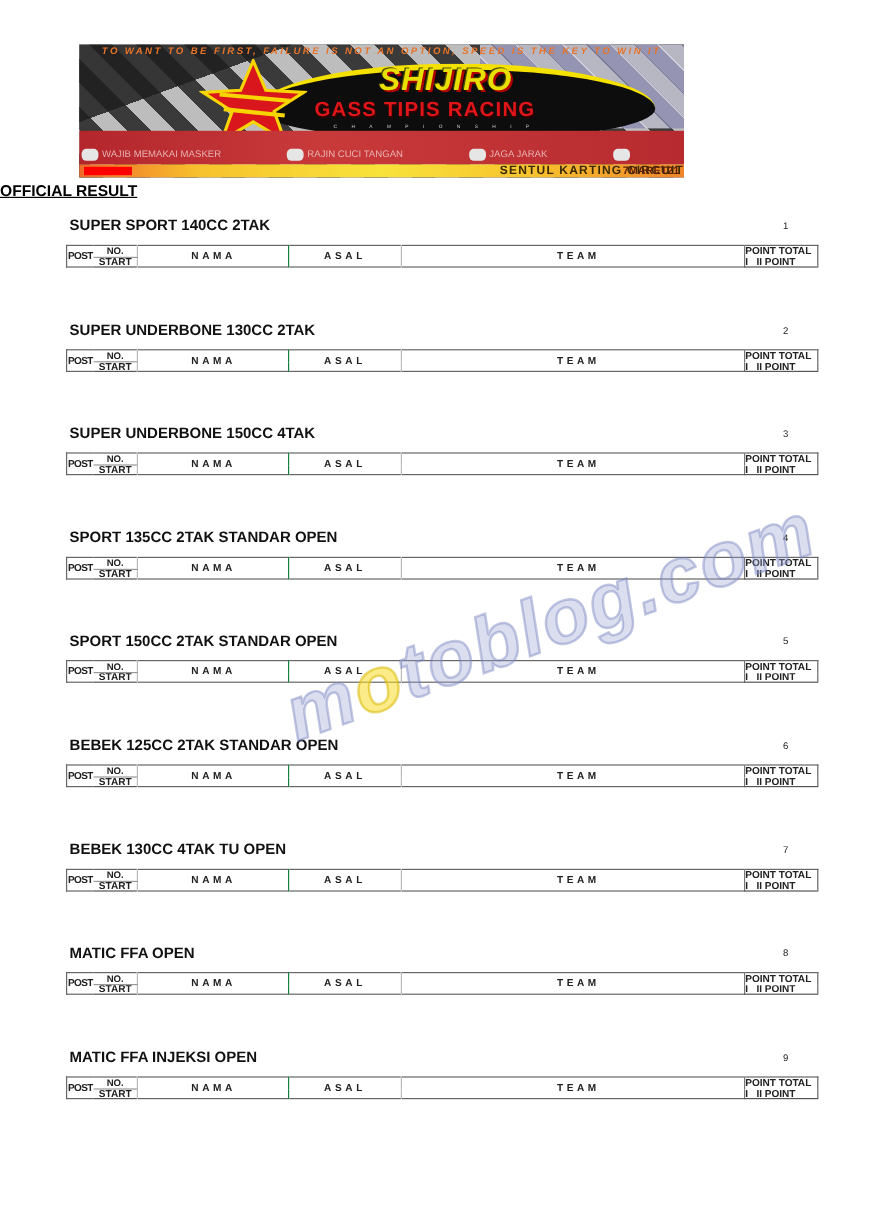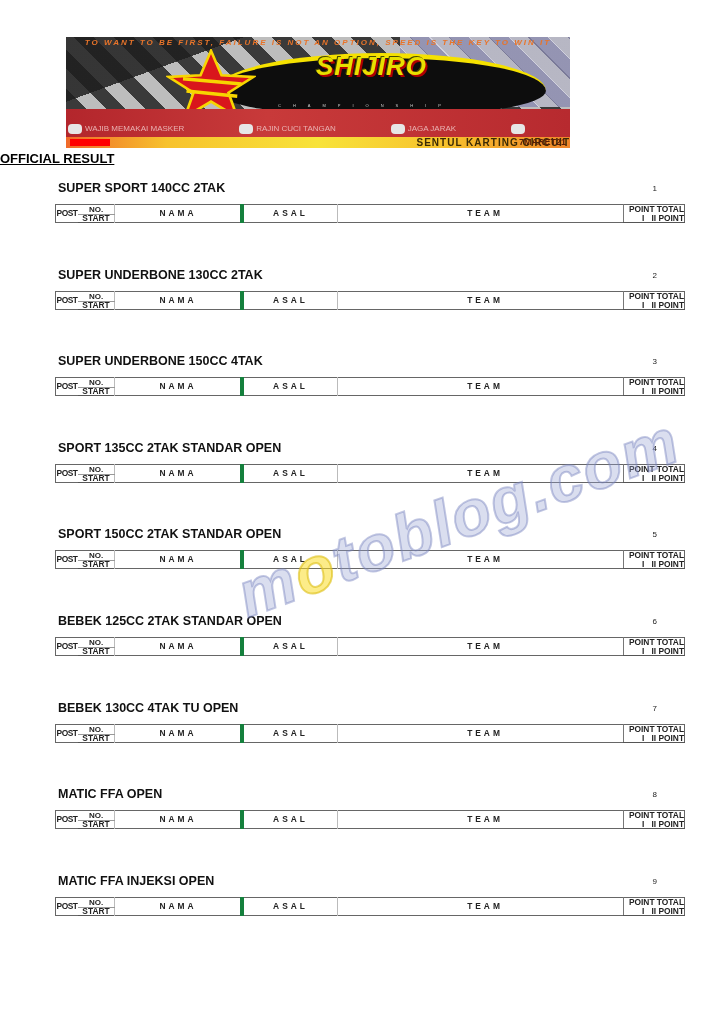--- a/index.html
+++ b/index.html
@@ -46,23 +46,23 @@
   .sec-num { position:absolute; right:14px; top:-4px; font-size:8px; color:#222; }
   table.res { position:absolute; left:-2px; top:16px; width:614px; border-collapse:collapse; table-layout:fixed;
     border:1.5px solid #666; font-family:"Liberation Sans Narrow","Liberation Sans", sans-serif; }
   table.res th, table.res td { padding:0; height:7.4px; line-height:7.4px; font-size:8.2px; overflow:hidden; white-space:nowrap; }
   table.res thead th { font-weight:bold; font-size:8.4px; color:#222; }
   table.res thead tr.h1 th { height:9px; line-height:9px; }
   table.res thead tr.h2 th { height:7px; line-height:7px; border-bottom:1.5px solid #555;margin-left:12px; }
   table.res .c-post { width:22px; text-align:center; font-weight:bold; letter-spacing:-.5px; }
   table.res .c-no { width:36px; text-align:center; font-weight:bold; }
   table.res .c-nama { width:124px; text-align:left; padding-left:1px; border-left:1px solid #bbb; }
-  table.res .c-asal { width:93px; text-align:center; border-left:4px solid #15803d; }
+  table.res .c-asal { width:93px; text-align:center; border-left:1px solid #15803d; }
   table.res .c-team { width:276px; text-align:left; padding-left:9px; border-left:1px solid #bbb; }
-  table.res .c-pt { width:60px; text-align:right; border-left:1px solid #777; }
+  table.res .c-pt { width:60px; text-align:left; border-left:1px solid #777; }
   table.res thead .c-nama, table.res thead .c-asal, table.res thead .c-team { text-align:center; letter-spacing:3px; }
   table.res thead .lbl-no { font-size:8px; line-height:8px; border-bottom:1px solid #999; }
   .pt-top { font-size:8px; }
   .pt-bot { font-size:8px; text-align:right; }
 
   
   .watermark { position:absolute; left:240px; top:560px; font-size:64px; font-weight:bold; font-style:italic; color:rgba(150,160,210,0.35);
     -webkit-text-stroke:2px rgba(120,130,190,0.45); transform:rotate(-20deg); transform-origin:left center; white-space:nowrap; pointer-events:none; letter-spacing:2px; }
   .watermark .o { color:rgba(250,220,40,0.55); -webkit-text-stroke:2px rgba(220,190,20,0.6); }
 </style>
@@ -73,20 +73,21 @@
   <div class="bg"></div>
   <div class="bg2"></div>
   <div class="topline">TO WANT TO BE FIRST, FAILURE IS NOT AN OPTION, SPEED IS THE KEY TO WIN IT</div>
   <div class="swoosh"></div>
   <svg class="star" viewBox="0 0 100 80">
     <polygon points="50,2 62,30 98,32 70,50 80,78 50,60 20,78 30,50 2,32 38,30" fill="#d9161c" stroke="#f7d500" stroke-width="3"></polygon>
     <line x1="18" y1="34" x2="85" y2="40" stroke="#f7d500" stroke-width="4"></line>
     <line x1="22" y1="48" x2="80" y2="54" stroke="#f7d500" stroke-width="4"></line>
   </svg>
   <div class="logo1">SHIJIRO</div>
+  <div class="logo2">GASS TIPIS RACING</div>
   <div class="logo3">CHAMPIONSHIP</div>
   <div class="redband"></div>
   <div class="rules">
     <div class="rule">
         <span class="ic"></span>
         <span>WAJIB MEMAKAI MASKER</span>
       </div>
     <div class="rule">
         <span class="ic"></span>
         <span>RAJIN CUCI TANGAN</span>

